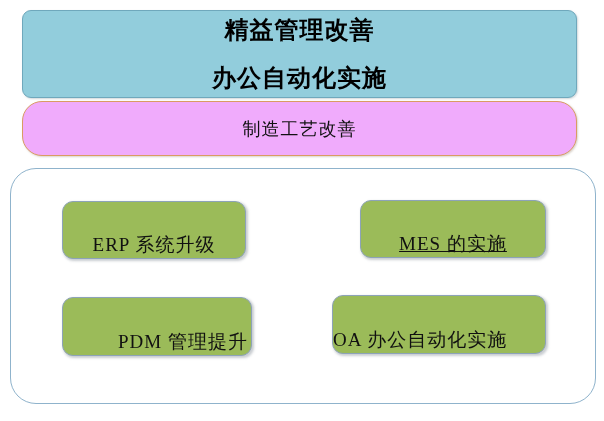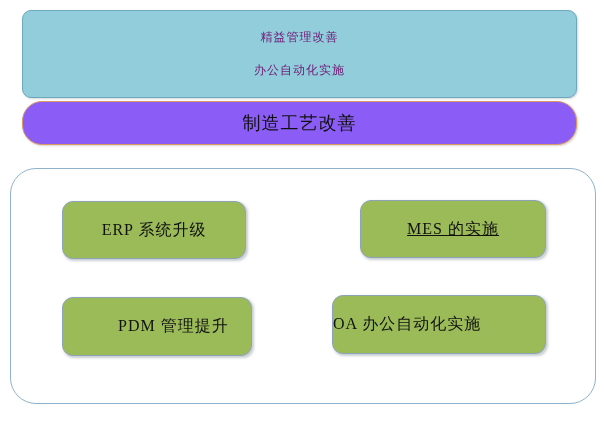--- a/index.html
+++ b/index.html
@@ -34,38 +34,38 @@
     border: 1px solid #6FA8BC;
     border-radius: 9px;
     box-sizing: border-box;
     box-shadow: 1px 1px 2px rgba(120,140,150,0.35);
     display: flex;
     flex-direction: column;
     align-items: center;
     justify-content: center;
   }
   .banner-blue .line {
-    color: #701a75;
-    font-weight: normal;
-    font-size: 12px;
+    color: #000000;
+    font-weight: bold;
+    font-size: 24px;
     letter-spacing: 1px;
     line-height: 1.25;
     text-align: center;
     font-family: "DejaVu Sans", "Liberation Sans", sans-serif;
   }
   .banner-blue .line.first { margin-bottom: 18px; }
 
   
   .banner-orange {
     position: absolute;
     left: 22px;
     top: 101px;
     width: 555px;
-    height: 44px;
-    background: #8b5cf6;
+    height: 55px;
+    background: #f0abfc;
     border: 1px solid #D99B63;
     border-radius: 20px;
     box-sizing: border-box;
     box-shadow: 1px 1px 2px rgba(150,130,110,0.35);
     display: flex;
     align-items: center;
   }
   .banner-orange .cell {
     flex: 1 1 50%;
     text-align: center;
@@ -90,23 +90,23 @@
 
   
   .item-green {
     position: absolute;
     background: #9BBB59;
     border: 1.4px solid #8DA3B8;
     border-radius: 11px;
     box-sizing: border-box;
     box-shadow: 1.5px 1.5px 2.5px rgba(120,130,140,0.40);
     display: flex;
-    align-items: center;
+    align-items: flex-end;
     color: #111111;
-    font-size: 16px;
+    font-size: 19px;
     letter-spacing: 1px;
     font-family: "Liberation Serif", "DejaVu Serif", serif;
   }
   .item-green .label { width: 100%; }
 
   .item-erp {
     left: 62px;  top: 201px;  width: 184px; height: 58px;
   }
   .item-erp .label { text-align: center; }
 

